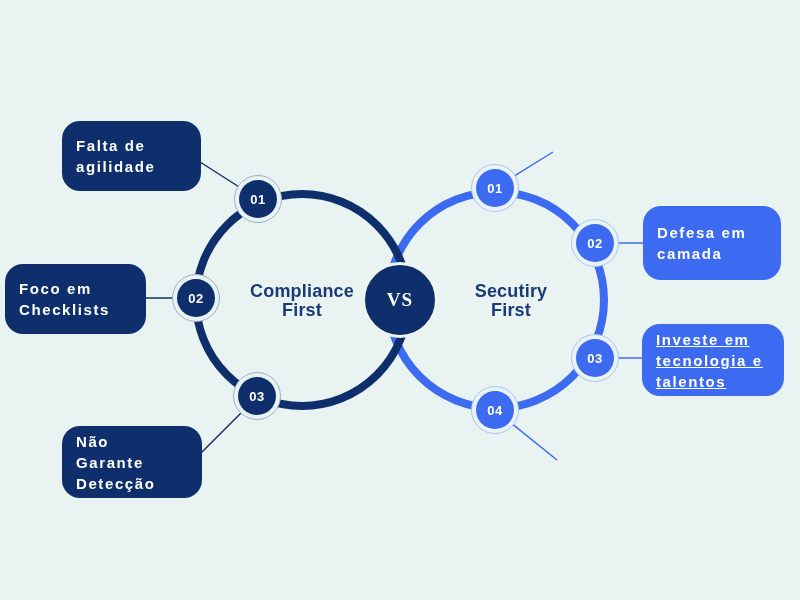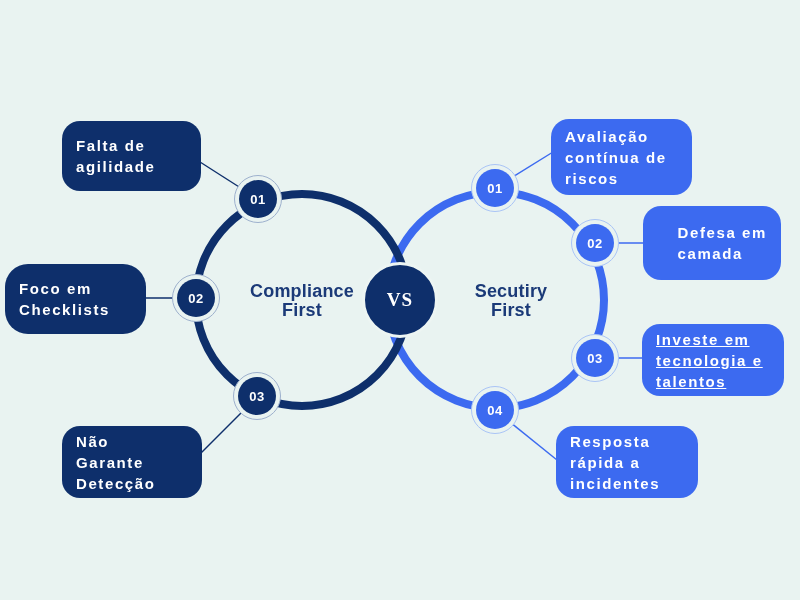--- a/index.html
+++ b/index.html
@@ -25,24 +25,24 @@
     position:absolute;display:flex;align-items:center;
     border-radius:18px;padding:0 14px;box-sizing:border-box;
     color:var(--box-text);font-size:15px;font-weight:600;
     letter-spacing:1.6px;line-height:21px;
   }
   .box span{white-space:pre-line;}
   .box.navy{background:var(--navy);}
   .box.blue{background:var(--blue);}
 
   #box-l1{left:62px;top:121px;width:139px;height:70px;}
-  #box-l2{left:5px;top:264px;width:141px;height:70px;border-radius:23px;}
+  #box-l2{left:5px;top:264px;width:141px;height:70px;}
   #box-l3{left:62px;top:426px;width:140px;height:72px;}
   #box-r1{left:551px;top:119px;width:141px;height:76px;}
-  #box-r2{left:643px;top:206px;width:138px;height:74px;justify-content:flex-end;}
+  #box-r2{left:643px;top:206px;width:138px;height:74px;}
   #box-r3{left:642px;top:324px;width:142px;height:72px;text-decoration:underline;}
   #box-r4{left:556px;top:426px;width:142px;height:72px;}
 
   .badge{
     position:absolute;width:48px;height:48px;border-radius:50%;
     background:var(--bg);display:flex;align-items:center;justify-content:center;
     transform:translate(-50%,-50%);box-sizing:border-box;
   }
   .badge.navy{border:1px solid var(--ring-navy);}
   .badge.blue{border:1px solid var(--ring-blue);}
@@ -103,38 +103,28 @@
   <div class="box navy" id="box-l2">
     <span>Foco em
 Checklists</span>
   </div>
   <div class="box navy" id="box-l3">
     <span>Não
 Garante
 Detecção</span>
   </div>
 
-  <div class="box blue" id="box-r1">
-    <span>Avaliação
-contínua de
-riscos</span>
-  </div>
   <div class="box blue" id="box-r2">
     <span>Defesa em
 camada</span>
   </div>
   <div class="box blue" id="box-r3">
     <span>Investe em
 tecnologia e
 talentos</span>
-  </div>
-  <div class="box blue" id="box-r4">
-    <span>Resposta
-rápida a
-incidentes</span>
   </div>
 
   <div class="badge navy" id="badge-l1">
     <span class="dot">01</span>
   </div>
   <div class="badge navy" id="badge-l2">
     <span class="dot">02</span>
   </div>
   <div class="badge navy" id="badge-l3">
     <span class="dot">03</span>

